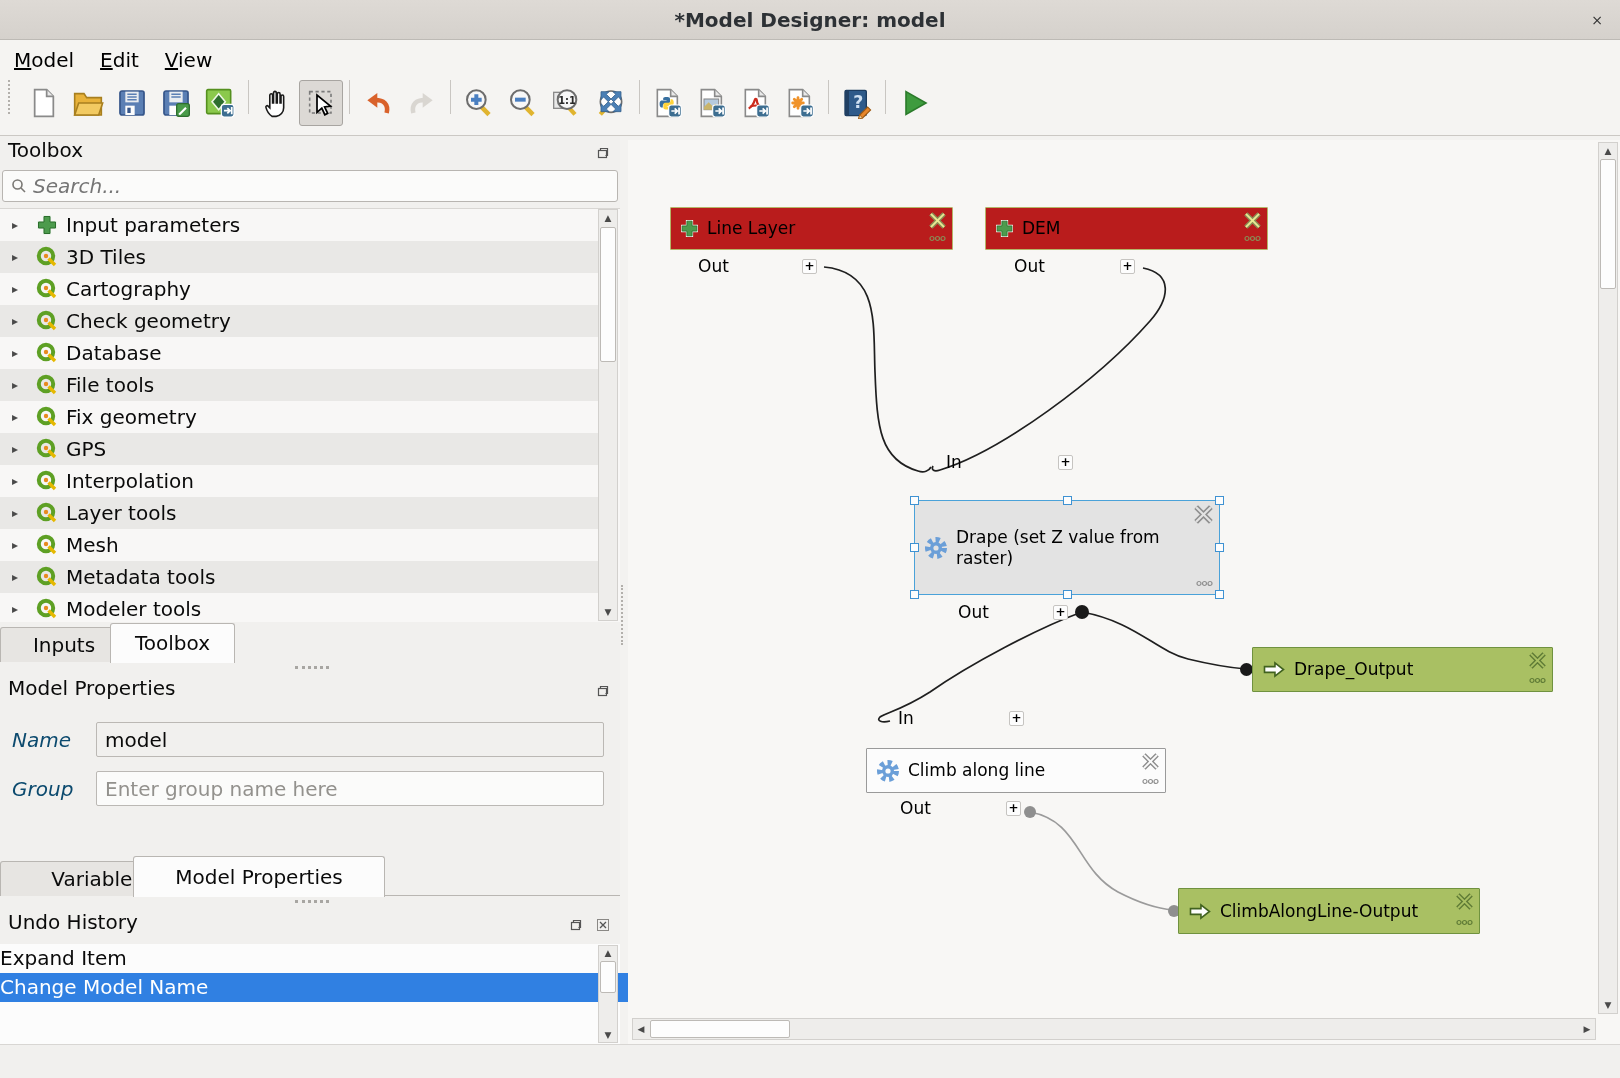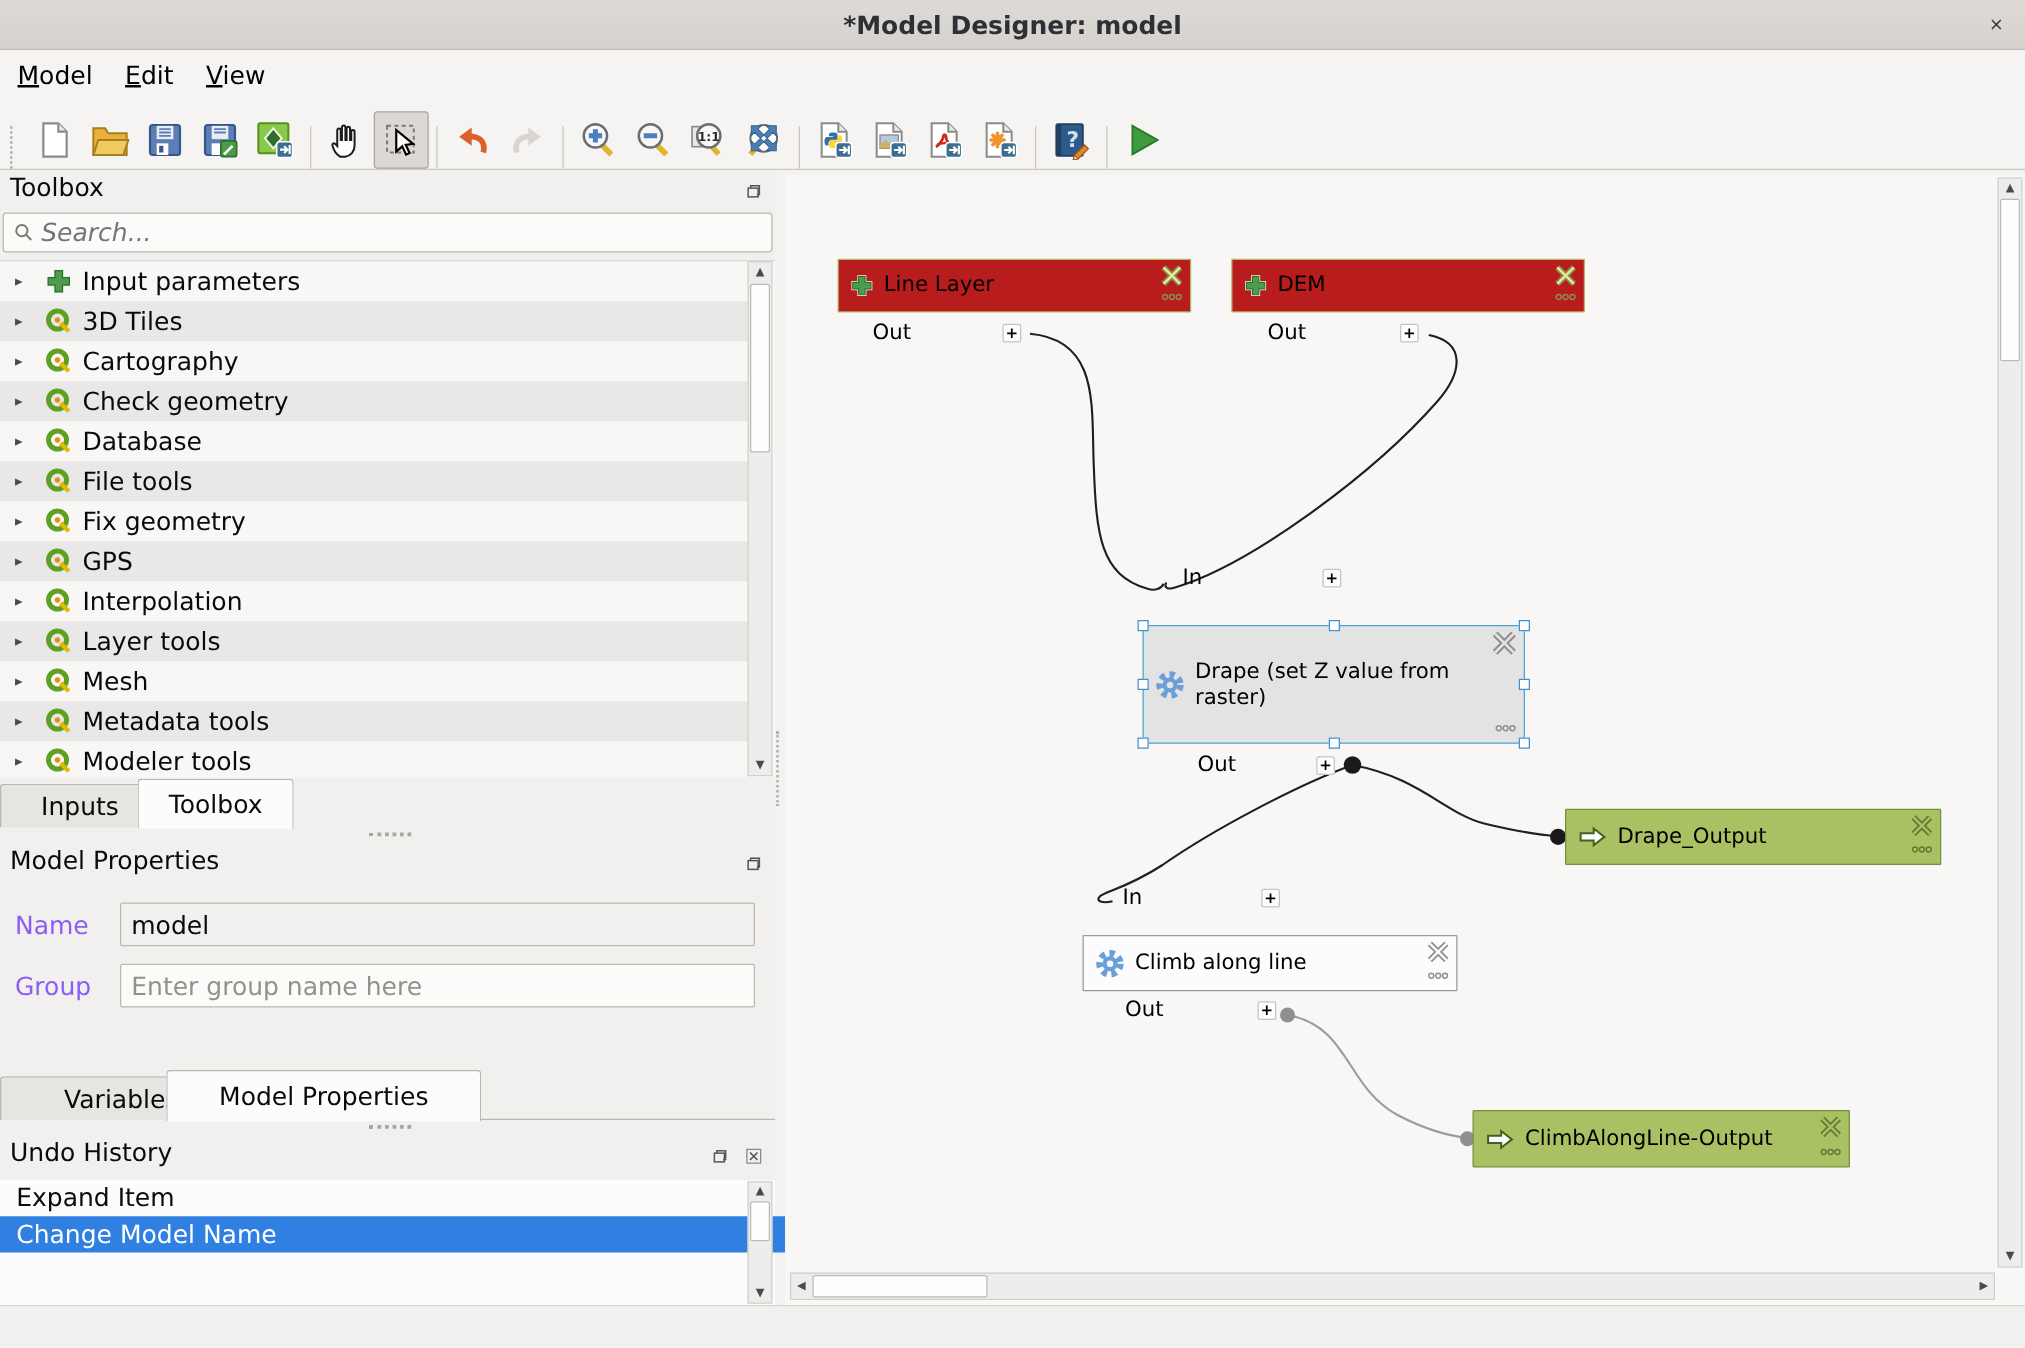--- a/index.html
+++ b/index.html
@@ -15,21 +15,21 @@
     font-size:14px; color:#333; text-align:center; line-height:22px; cursor:default; }
 
   
   .menubar { position:absolute; left:0; top:40px; width:1620px; height:40px; background:#f5f4f2;
     display:flex; align-items:center; }
   .menu-item { display:inline-block; font-size:20px; color:#000; padding:4px 12px; margin-left:2px; }
   .menu-item::first-letter { text-decoration:underline; }
 
   
   .toolbar { position:absolute; left:0; top:80px; width:1620px; height:56px; background:#f5f4f2;
-    border-bottom:1px solid #cbc8c4; display:flex; align-items:flex-end; }
+    border-bottom:1px solid #cbc8c4; display:flex; align-items:flex-start; }
   .tb-handle { width:6px; height:34px; border-left:2px dotted #b3b0ac; margin:0 8px 0 8px; }
   .tb-btn { width:44px; height:46px; display:flex; align-items:center; justify-content:center; border:1px solid transparent; border-radius:3px; }
   .tb-btn svg { width:32px; height:32px; }
   .tb-btn.pressed { background:#dcd9d5; border:1px solid #a8a5a1; }
   .tb-sep { width:1px; height:34px; background:#c9c6c2; margin:0 6px; }
 
   
   .left-panel { position:absolute; left:0; top:136px; width:620px; height:908px; background:#f1f0ee; }
   .panel-header { position:absolute; left:0; width:620px; height:30px; font-size:20px; color:#0a0a0a; padding-left:8px; }
   .float-ico, .close-ico { position:absolute; top:3px; width:14px; height:14px; }
@@ -51,28 +51,28 @@
   .vscroll { position:absolute; background:#eeedeb; border:1px solid #d2d0cd; }
   .vs-arrow { position:absolute; left:0; width:100%; text-align:center; font-size:9px; color:#4a4a4a; }
   .vs-thumb { position:absolute; left:1px; background:#fdfdfd; border:1px solid #bdbab6; border-radius:2px; }
 
   .tabbar { position:absolute; left:0; width:620px; }
   .tab { position:absolute; font-size:20px; color:#0a0a0a; text-align:center;
     background:#e7e5e2; border:1px solid #b9b6b2; border-bottom:none; border-radius:3px 3px 0 0; }
   .tab.active { background:#fcfcfc; z-index:2; }
   .splitter-dots { position:absolute; width:34px; border-top:3px dotted #a8a6a2; }
 
-  .field-label { position:absolute; left:12px; font-size:20px; color:#8b5cf6; }
+  .field-label { position:absolute; left:12px; font-size:20px; color:#0c4a6e;font-style:italic; }
   .field-input { position:absolute; left:96px; width:508px; height:35px; background:#f1f0ee;
     border:1px solid #bbb8b4; border-radius:2px; font-size:20px; color:#0a0a0a; padding:0 8px;
     font-family:"DejaVu Sans",sans-serif; }
   .field-input::placeholder { color:#93918d; }
 
   .undo-list { position:absolute; left:0; top:808px; width:620px; height:100px; background:#fcfcfc; }
-  .undo-row { width:666px; height:29px; font-size:20px; color:#0a0a0a; padding-left:13px; line-height:29px; }
+  .undo-row { width:666px; height:29px; font-size:20px; color:#0a0a0a; line-height:29px; }
   .undo-row.selected { background:#3080e2; color:#fff; }
 
   
   .canvas { position:absolute; left:628px; top:140px; width:992px; height:904px; background:#f8f7f5; }
   .canvas-divider { position:absolute; left:621px; top:585px; height:60px; border-left:2px dotted #b3b0ac; }
   .links { position:absolute; left:0; top:0; }
 
   .node { position:absolute; border-radius:1px; display:flex; align-items:center; font-size:17px; color:#000; }
   .node-input { background:#b91c1c; border:1px solid #b4b568; }
   .node-alg-sel { background:#e3e3e3; border:1px solid #4aa2d9;justify-content:center; }

